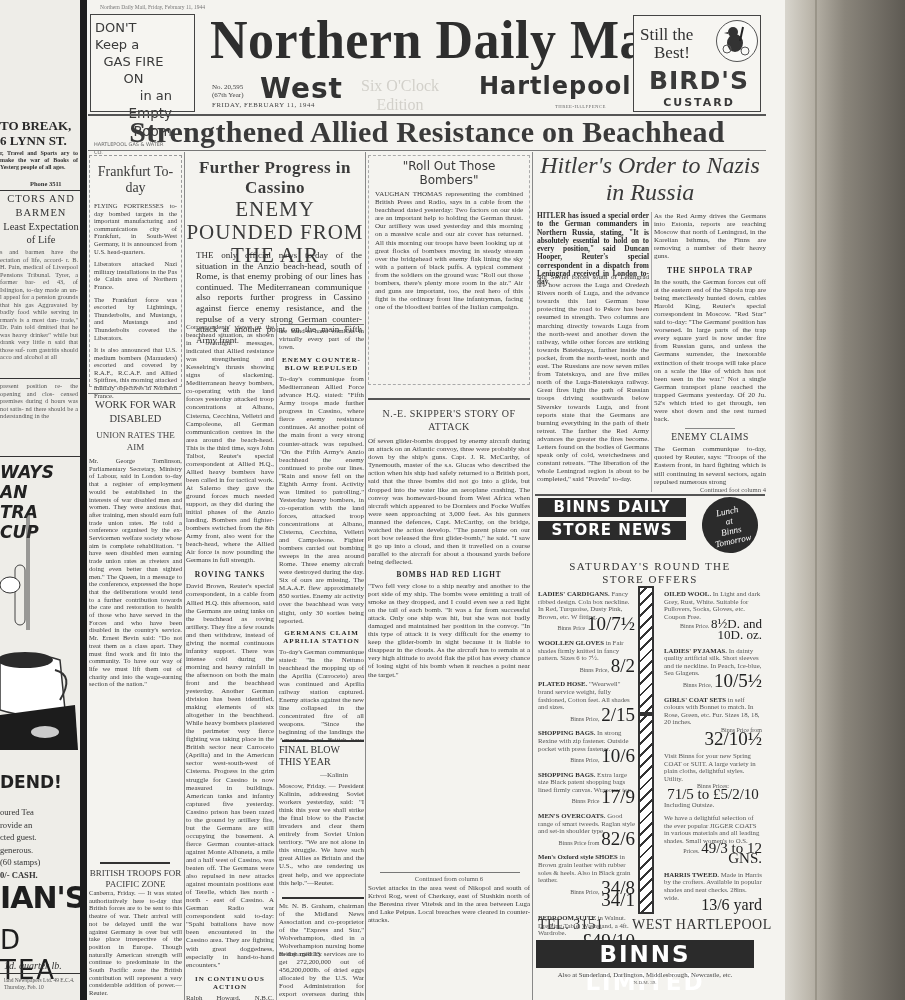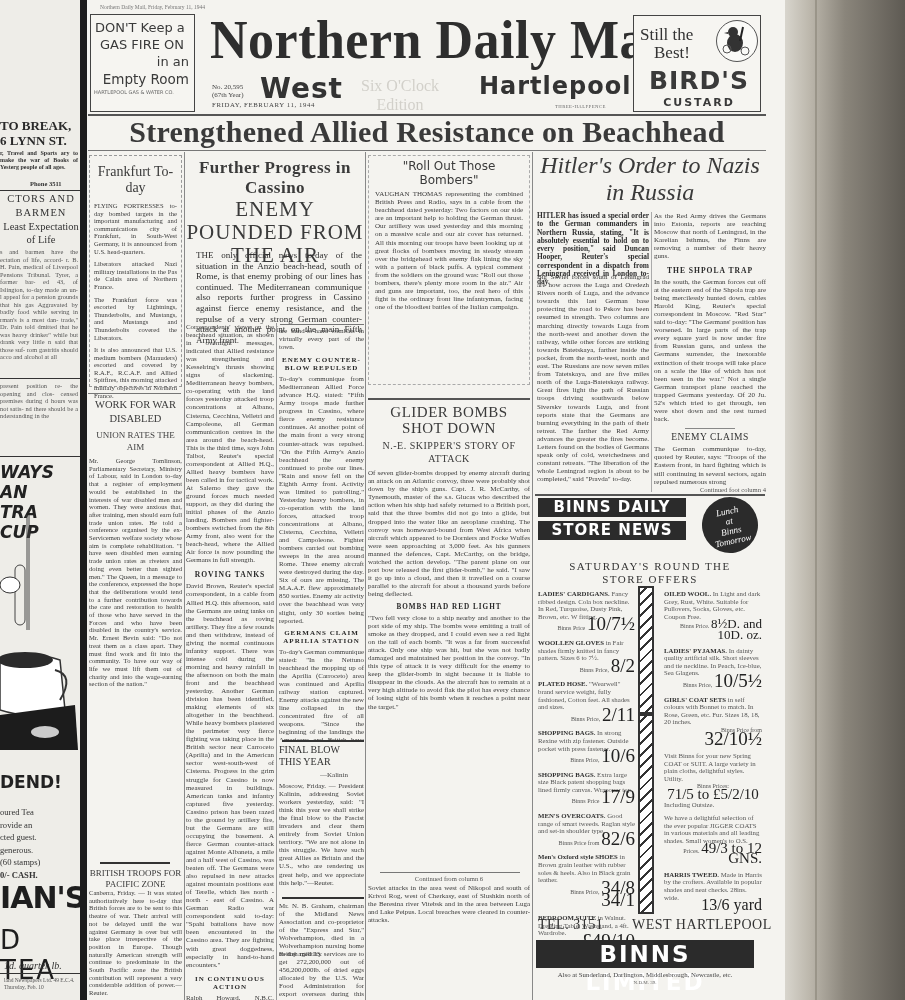--- a/index.html
+++ b/index.html
@@ -77,21 +77,21 @@
     <div class="abs" style="left:4px;top:960px;font-style:italic;font-size:10px;color:#333">1d. quarter lb.</div>
     <div class="rule" style="left:0;top:973px;width:80px;height:1px"></div>
     <div class="abs" style="left:4px;top:977px;width:74px;font-size:5.5px;line-height:6.5px;color:#555">land Newspapers Ltd. 49 E.C.4. Thursday, Feb. 10</div>
   </div>
 
   <div class="spine"></div>
   <div class="rightedge"></div>
 
   <div class="abs" style="left:100px;top:4px;font-size:5.5px;color:#777">Northern Daily Mail, Friday, February 11, 1944</div>
 
-  <div class="abs ad-box" style="left:90px;top:14px;width:105px;height:98px;text-align:right;padding:4px 5px 0 0;font-family:'DejaVu Sans',sans-serif;color:#3a3a3a">
+  <div class="abs ad-box" style="left:90px;top:14px;width:105px;height:98px;text-align:right;padding:4px 22px 0 0;font-family:'DejaVu Sans',sans-serif;color:#3a3a3a">
     <div style="font-size:13px;line-height:17px;text-align:left;padding-left:4px">DON'T Keep a</div>
     <div style="font-size:13px;line-height:17px;text-align:center;padding-left:4px">GAS FIRE ON</div>
     <div style="font-size:13px;line-height:17px">in an</div>
     <div style="font-size:13.5px;line-height:18px">Empty Room</div>
     <div style="font-size:5px;line-height:8px;text-align:left;padding-left:3px;color:#666">HARTLEPOOL GAS &amp; WATER CO.</div>
   </div>
 
   <div class="abs masthead-title" style="left:210px;top:10px;white-space:nowrap">Northern Daily Mail</div>
 
   <div class="abs" style="left:212px;top:83px;font-size:7px;line-height:8px;color:#444">
@@ -177,21 +177,20 @@
   <div class="abs col-text" style="left:279px;top:950px;width:85px;font-size:6.9px;line-height:8.05px">British military services are to get 272,200,000 out of 456,200,000lb. of dried eggs allocated by the U.S. War Food Administration for export overseas during this year.</div>
 
   <div class="rule" style="left:365px;top:152px;width:1px;height:848px;background:#888"></div>
 
   <div class="abs" style="left:368px;top:155px;width:162px;height:230px;border:1px dashed #aaa;padding:3px 6px">
     <div style="font-family:'DejaVu Sans',sans-serif;font-size:12px;line-height:14px;text-align:center;color:#3a3a3a;margin-bottom:3px">"Roll Out Those Bombers"</div>
     <div class="col-text" style="font-size:7px;line-height:8.1px">VAUGHAN THOMAS representing the combined British Press and Radio, says in a cable from the beachhead dated yesterday: Two factors on our side are an important help to holding the German thrust. Our artillery was used yesterday and this morning on a massive scale and our air cover has returned. All this morning our troops have been looking up at great flocks of bombers moving in steady stream over the bridgehead with enemy flak lining the sky with a pattern of black puffs. A typical comment from the soldiers on the ground was: "Roll out those bombers, there's plenty more room in the air." Air and guns are important, too, the real hero of this fight is the ordinary front line infantryman, facing one of the bloodiest battles of the Italian campaign.</div>
   </div>
   <div class="rule" style="left:368px;top:398px;width:162px;height:1.5px;background:#555"></div>
   <div class="abs" style="left:368px;top:404px;width:162px;height:400px;overflow:hidden">
-    <div style="font-size:15px;line-height:16px;text-align:center;color:#3a3a3a;letter-spacing:0.5px">GLIDER BOMBS SHOT DOWN</div>
     <div style="font-size:10px;line-height:12.5px;text-align:center;color:#3a3a3a;margin:4px 0 4px;letter-spacing:0.5px">N.-E. SKIPPER'S STORY OF ATTACK</div>
     <div class="col-text" style="font-size:7px;line-height:8.1px">Of seven glider-bombs dropped by enemy aircraft during an attack on an Atlantic convoy, three were probably shot down by the ship's guns. Capt. J. R. McCarthy, of Tynemouth, master of the s.s. Glucas who described the action when his ship had safely returned to a British port, said that the three bombs did not go into a glide, but dropped into the water like an aeroplane crashing. The convoy was homeward-bound from West Africa when aircraft which appeared to be Dorniers and Focke Wulfes were seen approaching at 3,000 feet. As his gunners manned the defences, Capt. McCarthy, on the bridge, watched the action develop. "The parent plane on our port bow released the first glider-bomb," he said. "I saw it go up into a cloud, and then it travelled on a course parallel to the aircraft for about a thousand yards before being deflected.</div>
     <div class="sub" style="font-size:7.2px;margin:4px 0 3px">BOMBS HAD RED LIGHT</div>
     <div class="col-text" style="font-size:7px;line-height:8.1px">"Two fell very close to a ship nearby and another to the port side of my ship. The bombs were emitting a trail of smoke as they dropped, and I could even see a red light on the tail of each bomb. "It was a far from successful attack. Only one ship was hit, but she was not badly damaged and maintained her position in the convoy. "In this type of attack it is very difficult for the enemy to keep the glider-bomb in sight because it is liable to disappear in the clouds. As the aircraft has to remain at a very high altitude to avoid flak the pilot has every chance of losing sight of his bomb when it reaches a point near the target."</div>
   </div>
   <div class="rule" style="left:380px;top:872px;width:140px;height:1px;background:#777"></div>
   <div class="abs" style="left:368px;top:875px;width:162px;text-align:center;font-size:6.6px;color:#555">Continued from column 6</div>
   <div class="abs col-text" style="left:368px;top:884px;width:162px;height:116px;overflow:hidden;font-size:7px;line-height:8.1px">Soviet attacks in the area west of Nikopol and south of Krivoi Rog, west of Cherkasy, east of Slushkin north of the Beresina river Vitebsk and in the area between Luga and Lake Peipus. Local breaches were cleared in counter-attacks.</div>
 
   <div class="rule" style="left:532px;top:152px;width:1px;height:848px;background:#888"></div>
@@ -232,21 +231,21 @@
     <div class="offer" style="min-height:35px">
       <b>LADIES' CARDIGANS.</b> <span>Fancy ribbed design. Cola box neckline. In Red, Turquoise, Dusty Pink, Brown, etc. W fitting.</span>
       <div style="text-align:right"><span style="font-size:6px">Binns Price</span> <span class="price">10/7½</span></div>
     </div>
     <div class="offer" style="min-height:30px">
       <b>WOOLLEN GLOVES</b> <span>in Fair shades firmly knitted in fancy pattern. Sizes 6 to 7½.</span>
       <div style="text-align:right"><span style="font-size:6px">Binns Price,</span> <span class="price">8/2</span></div>
     </div>
     <div class="offer" style="min-height:34px">
       <b>PLATED HOSE.</b> <span>"Wearwell" brand service weight, fully fashioned, Cotton feet. All shades and sizes.</span>
-      <div style="text-align:right"><span style="font-size:6px">Binns Price,</span> <span class="price">2/11</span></div>
+      <div style="text-align:right"><span style="font-size:6px">Binns Price,</span> <span class="price">2/15</span></div>
     </div>
     <div class="offer" style="min-height:34px">
       <b>SHOPPING BAGS.</b> <span>In strong Rexine with zip fastener. Outside pocket with press fastener.</span>
       <div style="text-align:right"><span style="font-size:6px">Binns Price,</span> <span class="price">10/6</span></div>
     </div>
     <div class="offer" style="min-height:34px">
       <b>SHOPPING BAGS.</b> <span>Extra large size Black patent shopping bags lined firmly canvas. Wrapover top.</span>
       <div style="text-align:right"><span style="font-size:6px">Binns Price</span> <span class="price">17/9</span></div>
     </div>
     <div class="offer" style="min-height:34px">

